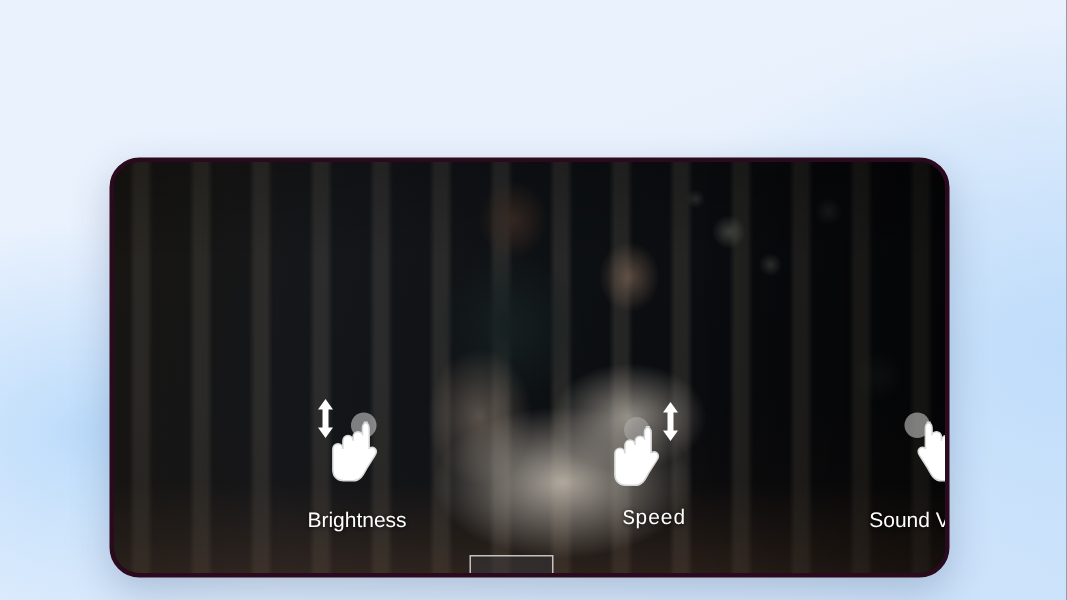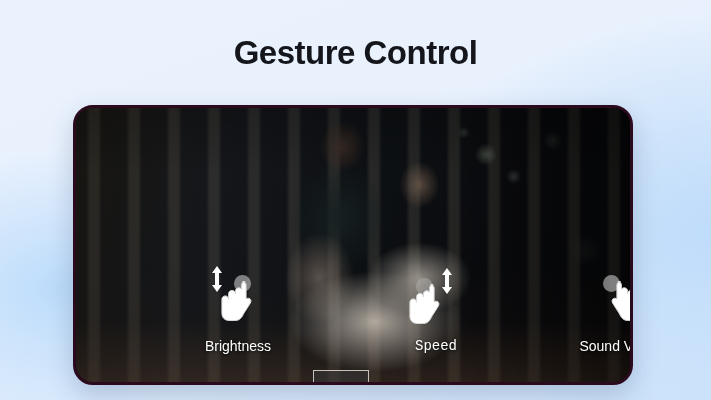--- a/index.html
+++ b/index.html
@@ -157,21 +157,20 @@
   #gesture-speed        { left: 360px; top: 158px; }
   #gesture-volume       { left: 549px; top: 158px; }
   #gesture-zoom-pan     { left: 272px; top: 258px; }
   #gesture-2x-speed     { left: 459px; top: 285px; }
 </style>
 </head>
 <body>
 
 <div id="app-root">
 
-  <div id="page-title">Gesture Control</div>
 
   <div id="player-card">
 
     <div class="video-still"></div>
 
     <div class="gesture" id="gesture-brightness">
       <div class="glyph-wrap" style="position:absolute; left:-32px; top:0;">
         <svg class="v-arrow" style="left:4px; top:0;" viewBox="0 0 14 26">
           <path d="M7 0 L12 7 H9 V19 H12 L7 26 L2 19 H5 V7 H2 Z" fill="#ffffff"></path>
         </svg>

